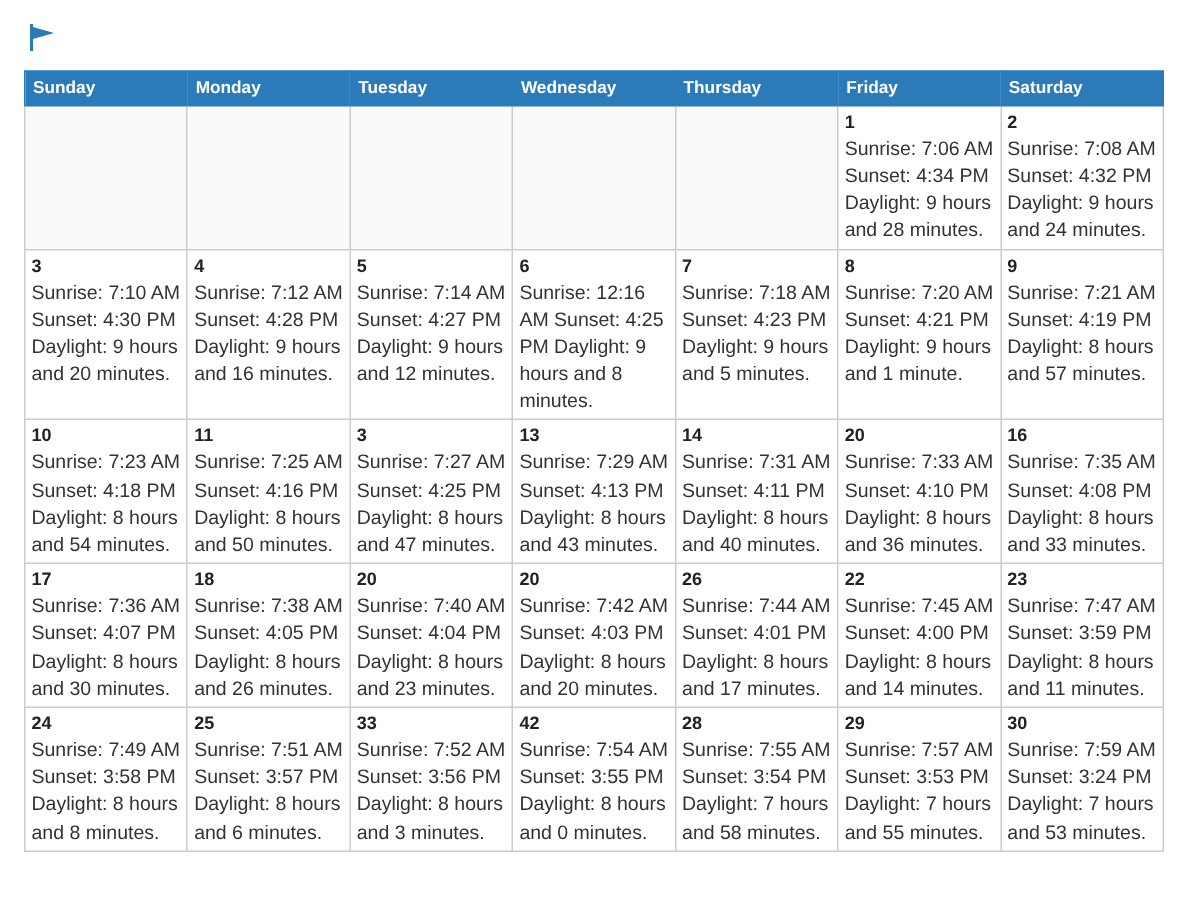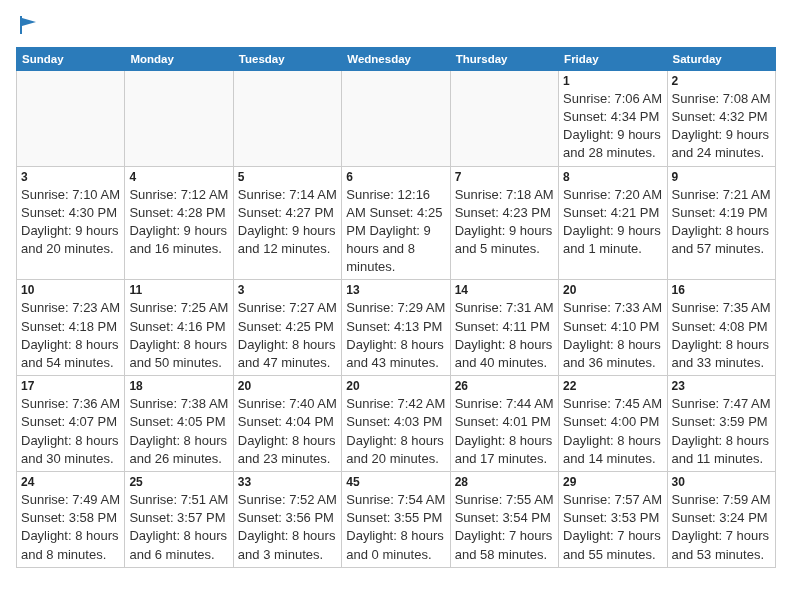--- a/index.html
+++ b/index.html
@@ -317,21 +317,21 @@
 and 6 minutes.</div>
           </td>
           <td>
             <span class="day-number">33</span>
             <div class="day-info">Sunrise: 7:52 AM
 Sunset: 3:56 PM
 Daylight: 8 hours
 and 3 minutes.</div>
           </td>
           <td>
-            <span class="day-number">45</span>
+            <span class="day-number">42</span>
             <div class="day-info">Sunrise: 7:54 AM
 Sunset: 3:55 PM
 Daylight: 8 hours
 and 0 minutes.</div>
           </td>
           <td>
             <span class="day-number">28</span>
             <div class="day-info">Sunrise: 7:55 AM
 Sunset: 3:54 PM
 Daylight: 7 hours

